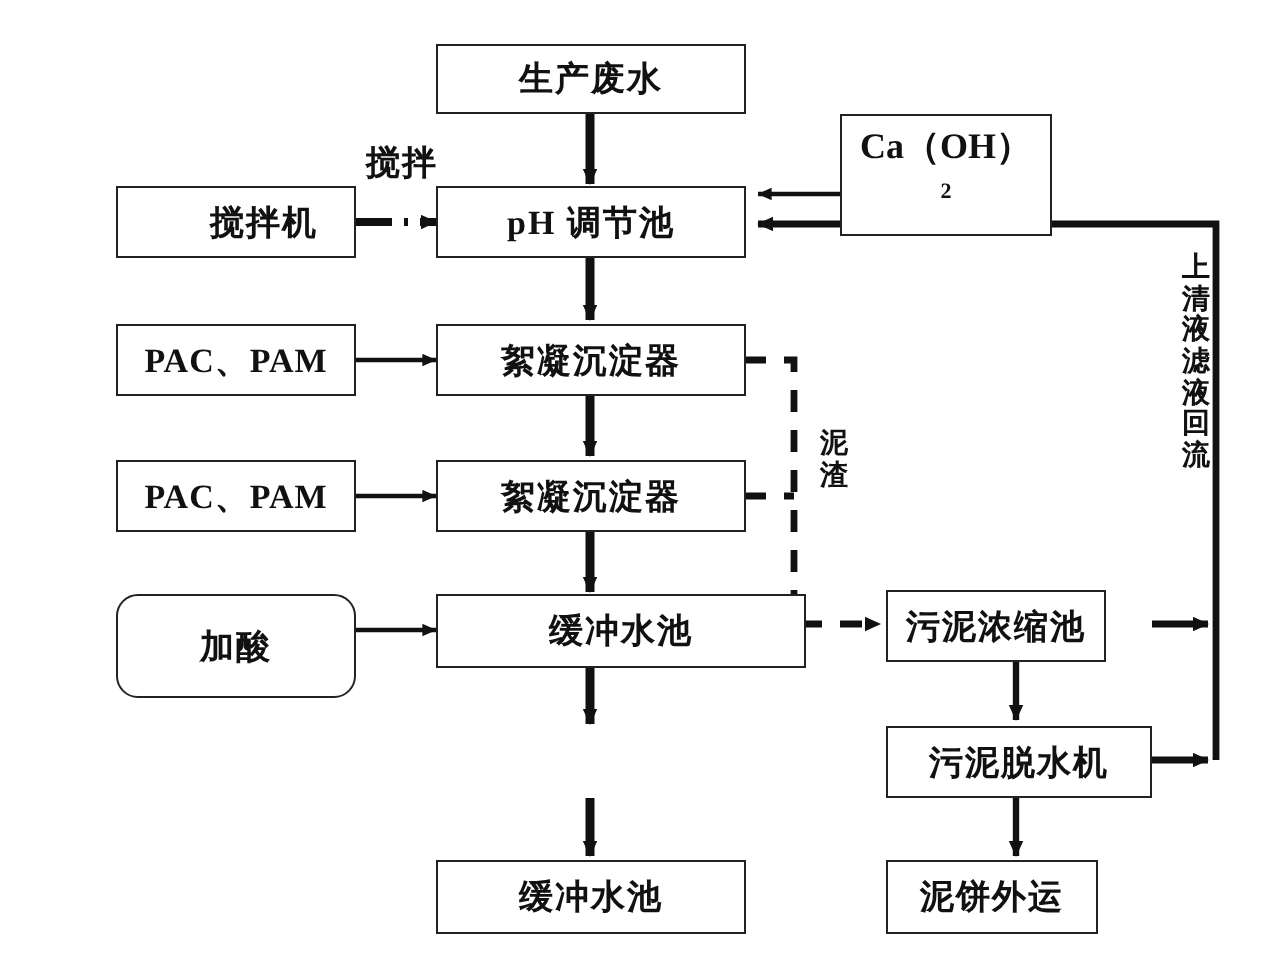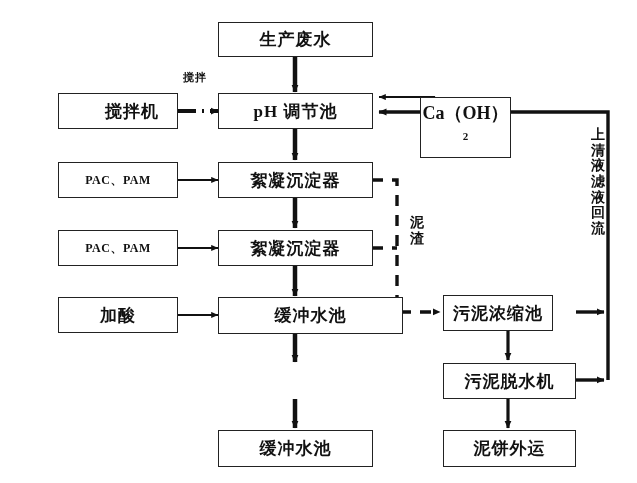--- a/index.html
+++ b/index.html
@@ -19,35 +19,35 @@
     display:flex;
     align-items:center;
     justify-content:center;
     color:#111111;
     font-size:17px;
     letter-spacing:1px;
     white-space:nowrap;
     z-index:3;
   }
   .node.latin{
-    font-size:12px;
+    font-size:17px;
     letter-spacing:0.5px;
   }
   .node.chem{
     display:block;
     text-align:center;
     padding-top:6px;
     line-height:1.0;
     letter-spacing:0;
   }
   .chem .main{font-size:18px;display:block;}
   .chem .sub{font-size:11px;display:block;margin-top:9px;}
   .edge-label{
     position:absolute;
-    font-size:11px;
+    font-size:17px;
     color:#111111;
     white-space:nowrap;
     z-index:4;
     letter-spacing:1px;
   }
   .vlabel{
     position:absolute;
     font-size:14px;
     color:#111111;
     z-index:4;
@@ -107,49 +107,49 @@
 
     <path d="M372,315 L397,315" fill="none" stroke="#111111" stroke-width="3.4" stroke-dasharray="11,9"></path>
 
     <line x1="508" y1="331" x2="508" y2="360" stroke="#111111" stroke-width="3.2" marker-end="url(#ah)"></line>
 
     <line x1="508" y1="399" x2="508" y2="428" stroke="#111111" stroke-width="3.2" marker-end="url(#ah)"></line>
   </svg>
 
   <div class="node" style="left:218px;top:22px;width:155px;height:35px;">生产废水</div>
 
-  <div class="node chem" style="left:420px;top:57px;width:91px;height:61px;margin-top:40px;">
+  <div class="node chem" style="left:420px;top:57px;width:106px;height:61px;">
     <span class="main">Ca（OH）</span>
     <span class="sub">2</span>
   </div>
 
   <div class="node" style="left:58px;top:93px;width:120px;height:36px;padding-left:28px;">搅拌机</div>
 
   <div class="node" style="left:218px;top:93px;width:155px;height:36px;">pH 调节池</div>
 
   <div class="node latin" style="left:58px;top:162px;width:120px;height:36px;">PAC、PAM</div>
 
   <div class="node" style="left:218px;top:162px;width:155px;height:36px;">絮凝沉淀器</div>
 
   <div class="node latin" style="left:58px;top:230px;width:120px;height:36px;">PAC、PAM</div>
 
   <div class="node" style="left:218px;top:230px;width:155px;height:36px;">絮凝沉淀器</div>
 
-  <div class="node" style="left:58px;top:297px;width:120px;height:36px;">加酸</div>
+  <div class="node" style="left:58px;top:297px;width:120px;height:52px;border-radius:11px;">加酸</div>
 
   <div class="node" style="left:218px;top:297px;width:185px;height:37px;">缓冲水池</div>
 
 
   <div class="node" style="left:218px;top:430px;width:155px;height:37px;">缓冲水池</div>
 
   <div class="node" style="left:443px;top:295px;width:110px;height:36px;">污泥浓缩池</div>
 
   <div class="node" style="left:443px;top:363px;width:133px;height:36px;">污泥脱水机</div>
 
-  <div class="node" style="left:443px;top:430px;width:133px;height:37px;">泥饼外运</div>
+  <div class="node" style="left:443px;top:430px;width:106px;height:37px;">泥饼外运</div>
 
   <div class="edge-label" style="left:183px;top:70px;">搅拌</div>
 
   <div class="vlabel" style="left:408px;top:215px;">
       <span>泥</span>
       <span>渣</span>
     </div>
 
   <div class="vlabel" style="left:589px;top:127px;">
       <span>上</span>

